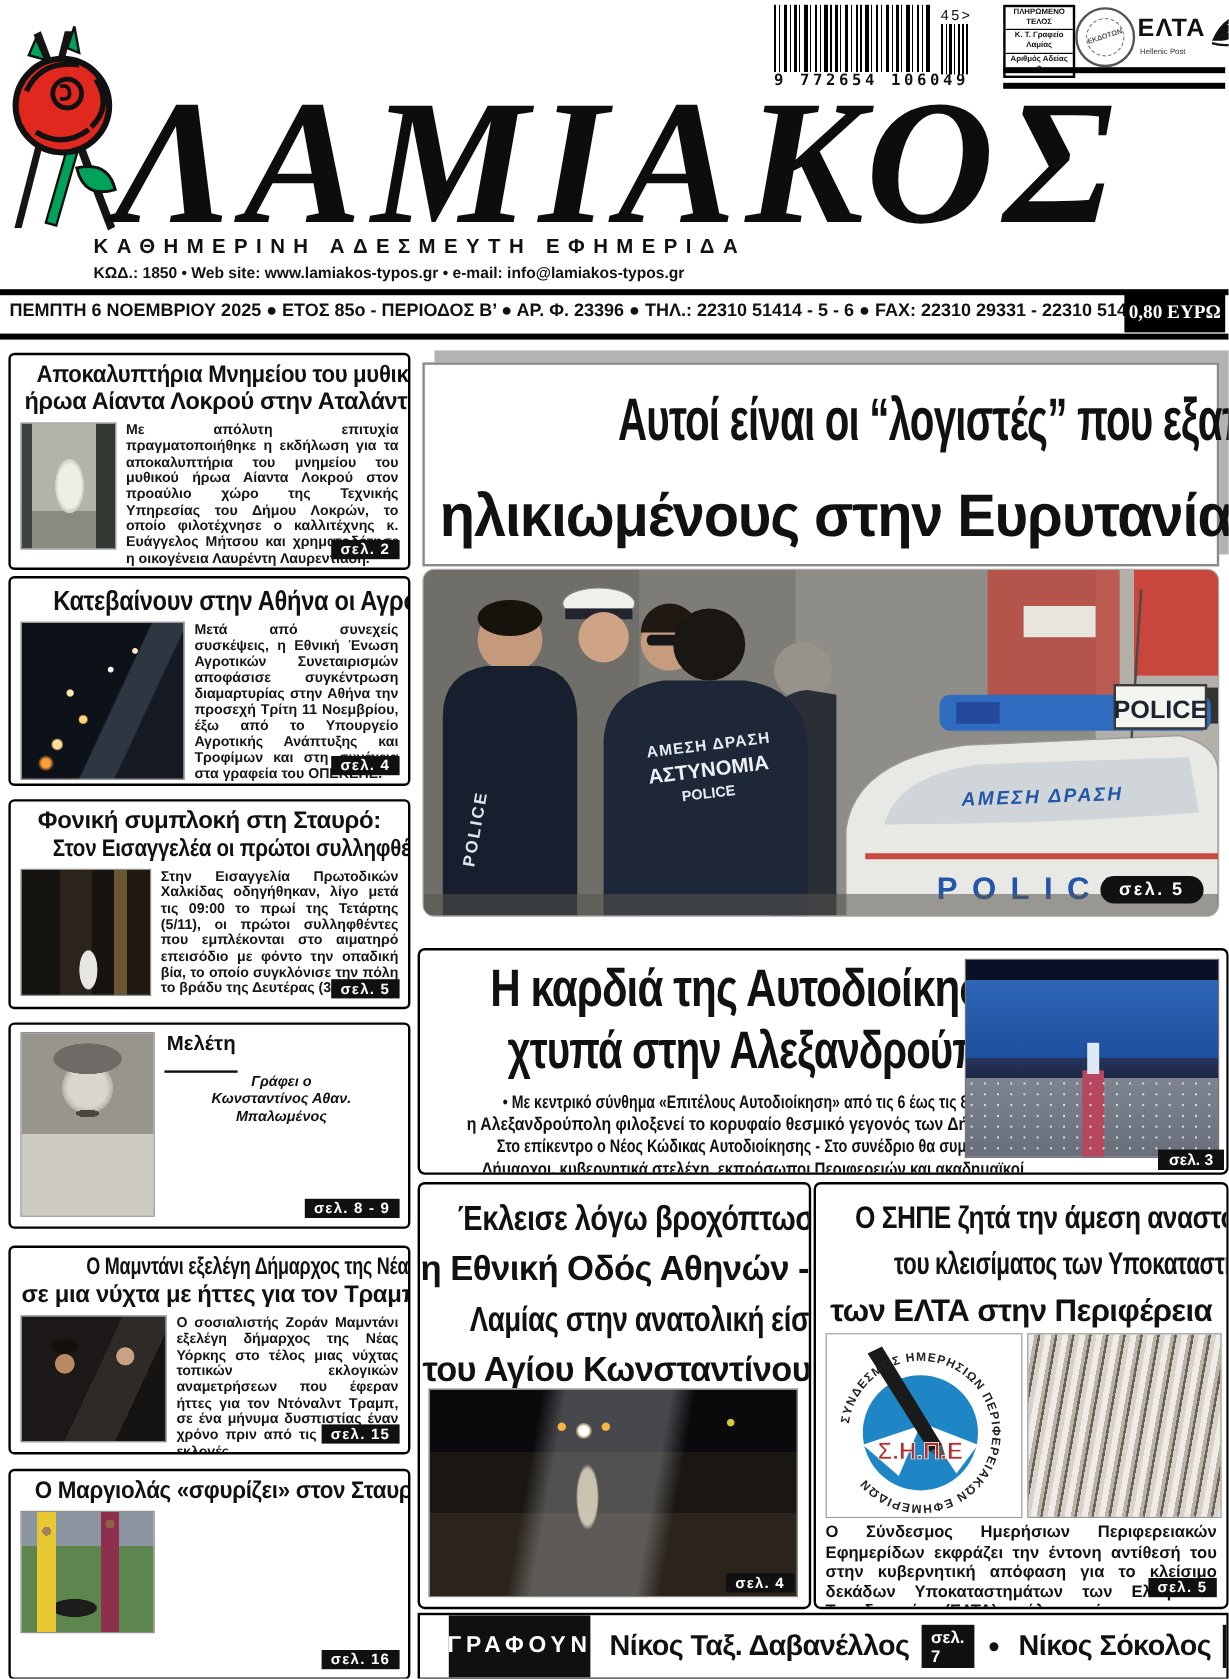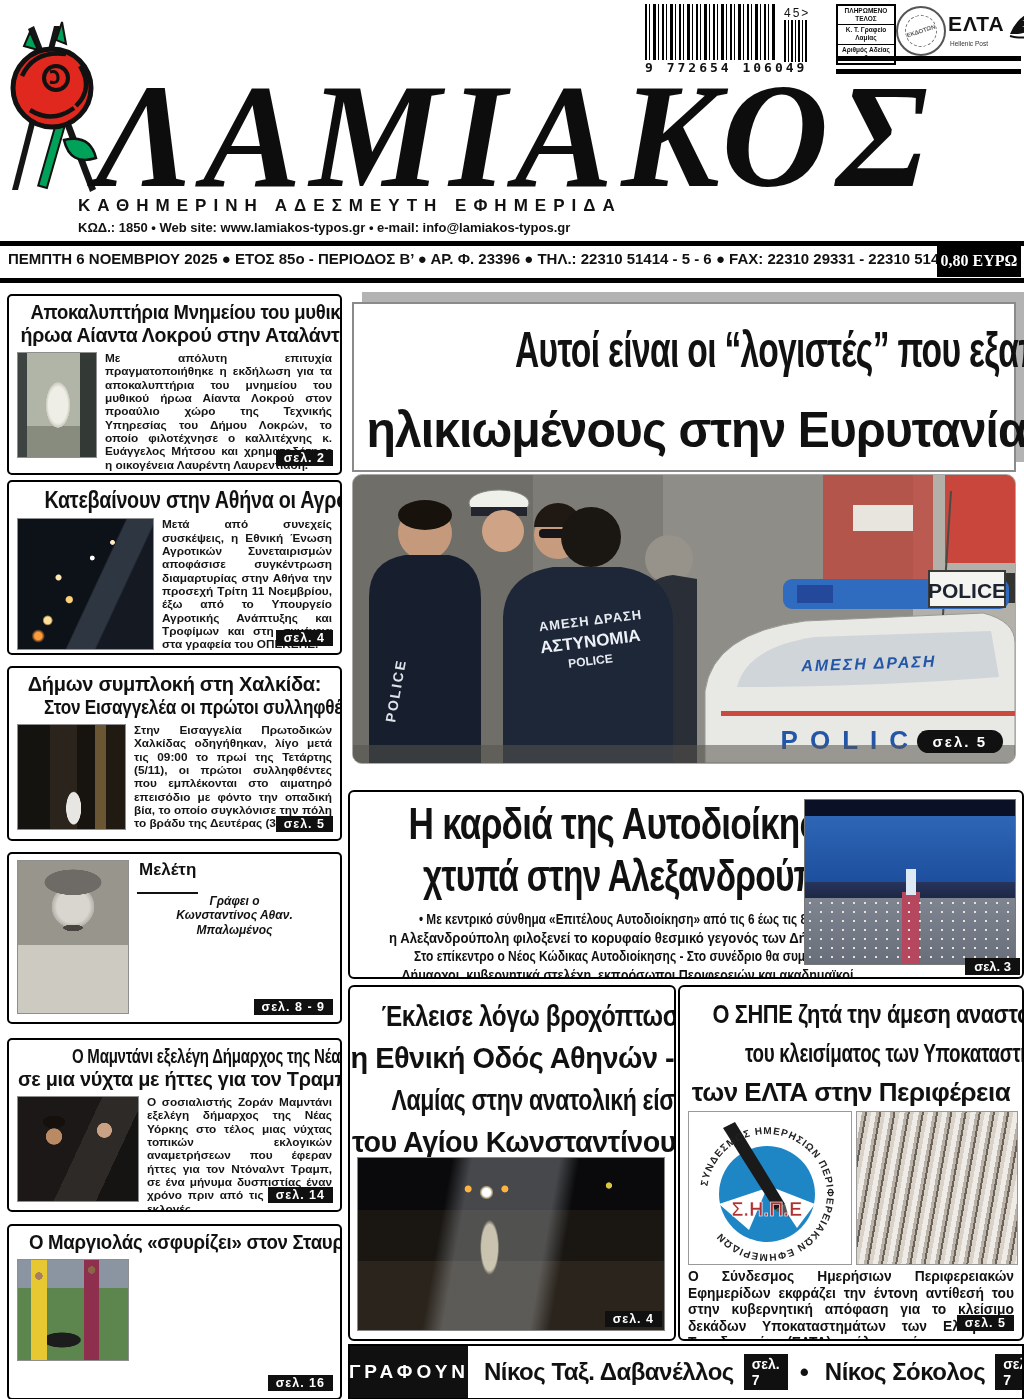--- a/index.html
+++ b/index.html
@@ -124,21 +124,21 @@
   #sipe-box .fit{font-size:26px;font-weight:bold;letter-spacing:-0.5px;line-height:1.5;}
   .sipe-imgs{position:absolute;left:8px;top:124px;display:flex;gap:4px;}
   .sipe-logo{width:162px;height:152px;border:1px solid #999;background:#fff;}
   .ph-papers{width:160px;height:152px;border:1px solid #999;background:
      repeating-linear-gradient(100deg,#efece7 0 5px,#b9b2a8 5px 8px,#6d6257 8px 10px,#d8d2c9 10px 14px);}
   #sipe-body{position:absolute;left:8px;right:8px;top:282px;text-align:justify;font-size:13.8px;font-weight:bold;line-height:1.2;}
 
   #writers{left:348px;top:1344px;width:672px;height:52px;border:2px solid #000;background:#fff;
       display:flex;align-items:center;overflow:hidden;}
   #writers .label{width:118px;align-self:stretch;background:#101010;color:#fff;display:flex;align-items:center;justify-content:center;
-      font-size:19px;font-weight:bold;letter-spacing:4px;}
+      font-size:19px;font-weight:bold;letter-spacing:4px;margin-left:24px;}
   #writers .name{font-size:24px;font-weight:bold;letter-spacing:-0.5px;margin-left:16px;white-space:nowrap;}
   #writers .wbadge{background:#101010;color:#fff;font-size:14px;font-weight:bold;padding:2px 8px;margin-left:10px;}
   #writers .bullet{font-size:26px;font-weight:bold;margin-left:12px;}
 
   svg text{font-family:"Liberation Sans","DejaVu Sans",sans-serif;}
 </style>
 </head>
 <body>
 
 <div class="page">
@@ -226,21 +226,21 @@
     </div>
     <div class="art-content">
       <div class="ph ph-tractors"></div>
       <div class="art-text">Μετά από συνεχείς συσκέψεις, η Εθνική Ένωση Αγροτικών Συνεταιρισμών αποφάσισε συγκέντρωση διαμαρτυρίας στην Αθήνα την προσεχή Τρίτη 11 Νοεμβρίου, έξω από το Υπουργείο Αγροτικής Ανάπτυξης και Τροφίμων και στη συνέχεια στα γραφεία του ΟΠΕΚΕΠΕ.</div>
     </div>
     <div class="page-badge">σελ. 4</div>
   </div>
 
   <div class="art" style="top:666px;height:171px">
     <div class="art-title fitwrap">
-      <div class="fit">Δήμων συμπλοκή στη Χαλκίδα:</div><br>
+      <div class="fit">Φονική συμπλοκή στη Σταυρό:</div><br>
       <div class="fit" style="transform-origin: center top; transform: scaleX(0.85974);">Στον Εισαγγελέα οι πρώτοι συλληφθέντες</div>
     </div>
     <div class="art-content">
       <div class="ph ph-arrest"></div>
       <div class="art-text">Στην Εισαγγελία Πρωτοδικών Χαλκίδας οδηγήθηκαν, λίγο μετά τις 09:00 το πρωί της Τετάρτης (5/11), οι πρώτοι συλληφθέντες που εμπλέκονται στο αιματηρό επεισόδιο με φόντο την οπαδική βία, το οποίο συγκλόνισε την πόλη το βράδυ της Δευτέρας (3/11).</div>
     </div>
     <div class="page-badge">σελ. 5</div>
   </div>
 
   <div class="art" style="top:852px;height:168px">
@@ -260,21 +260,21 @@
 
   <div class="art" style="top:1038px;height:170px">
     <div class="art-title fitwrap">
       <div class="fit" style="transform-origin: center top; transform: scaleX(0.750567);">Ο Μαμντάνι εξελέγη Δήμαρχος της Νέας Υόρκης</div><br>
       <div class="fit" style="transform-origin: center top; transform: scaleX(0.993994);">σε μια νύχτα με ήττες για τον Τραμπ</div>
     </div>
     <div class="art-content">
       <div class="ph ph-mamdani"></div>
       <div class="art-text">Ο σοσιαλιστής Ζοράν Μαμντάνι εξελέγη δήμαρχος της Νέας Υόρκης στο τέλος μιας νύχτας τοπικών εκλογικών αναμετρήσεων που έφεραν ήττες για τον Ντόναλντ Τραμπ, σε ένα μήνυμα δυσπιστίας έναν χρόνο πριν από τις ενδιάμεσες εκλογές.</div>
     </div>
-    <div class="page-badge">σελ. 14</div>
+    <div class="page-badge">σελ. 15</div>
   </div>
 
   <div class="art" style="top:1224px;height:172px">
     <div class="art-title fitwrap">
       <div class="fit" style="transform-origin: center top; transform: scaleX(0.932394);">Ο Μαργιολάς «σφυρίζει» στον Σταυρό,</div><br>
     </div>
     <div class="art-content">
       <div class="ph ph-referee"></div>
     </div>
     <div class="page-badge">σελ. 16</div>

